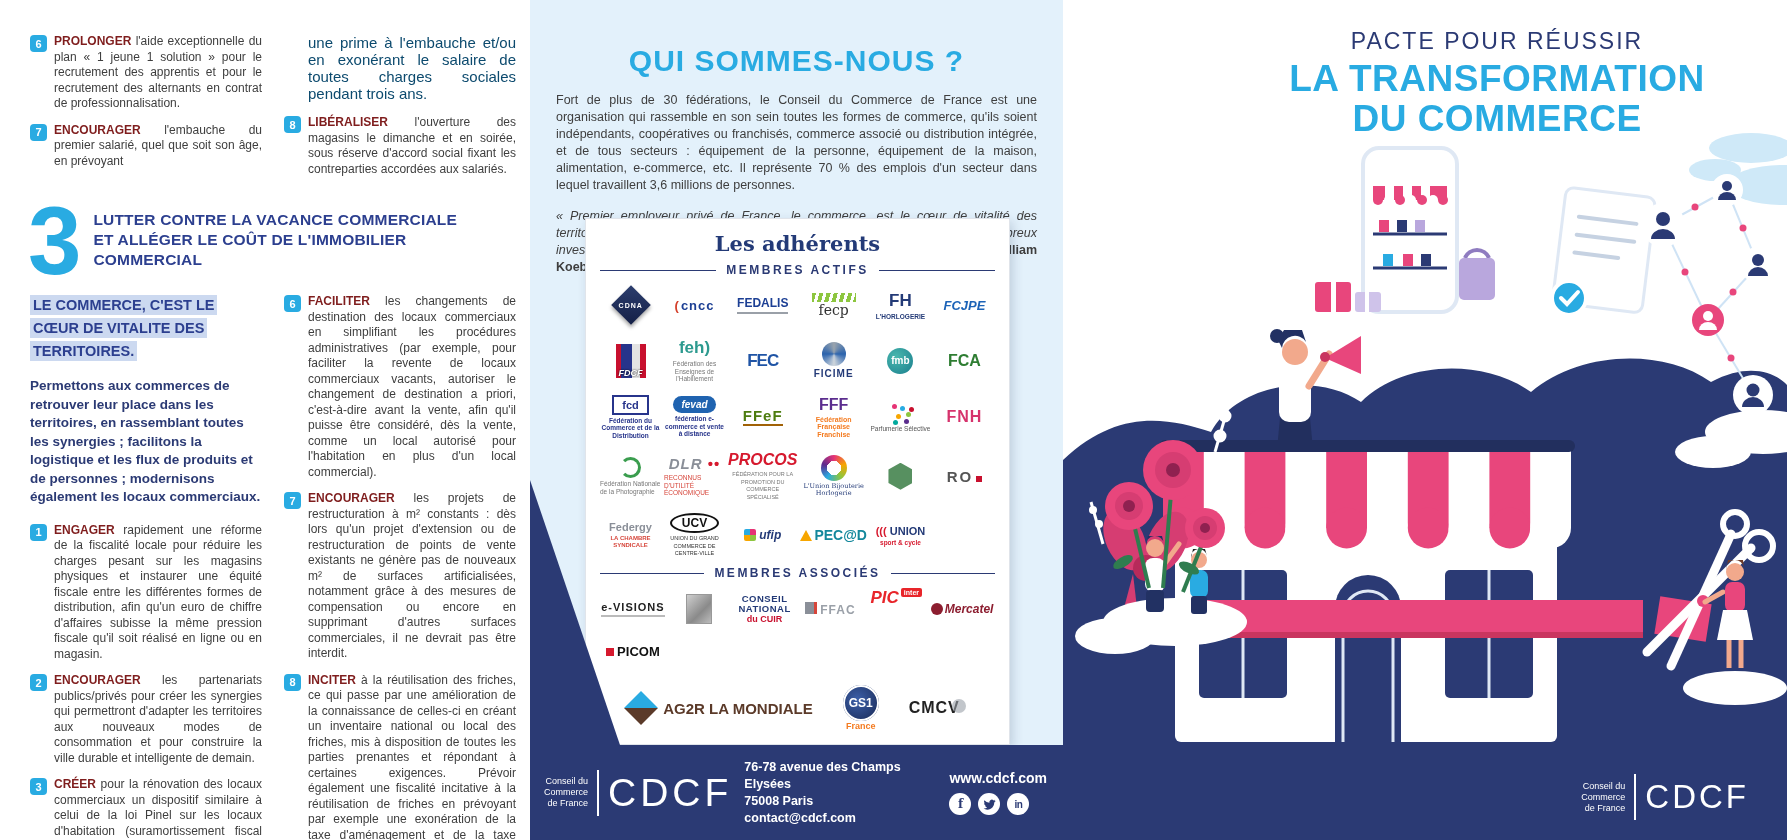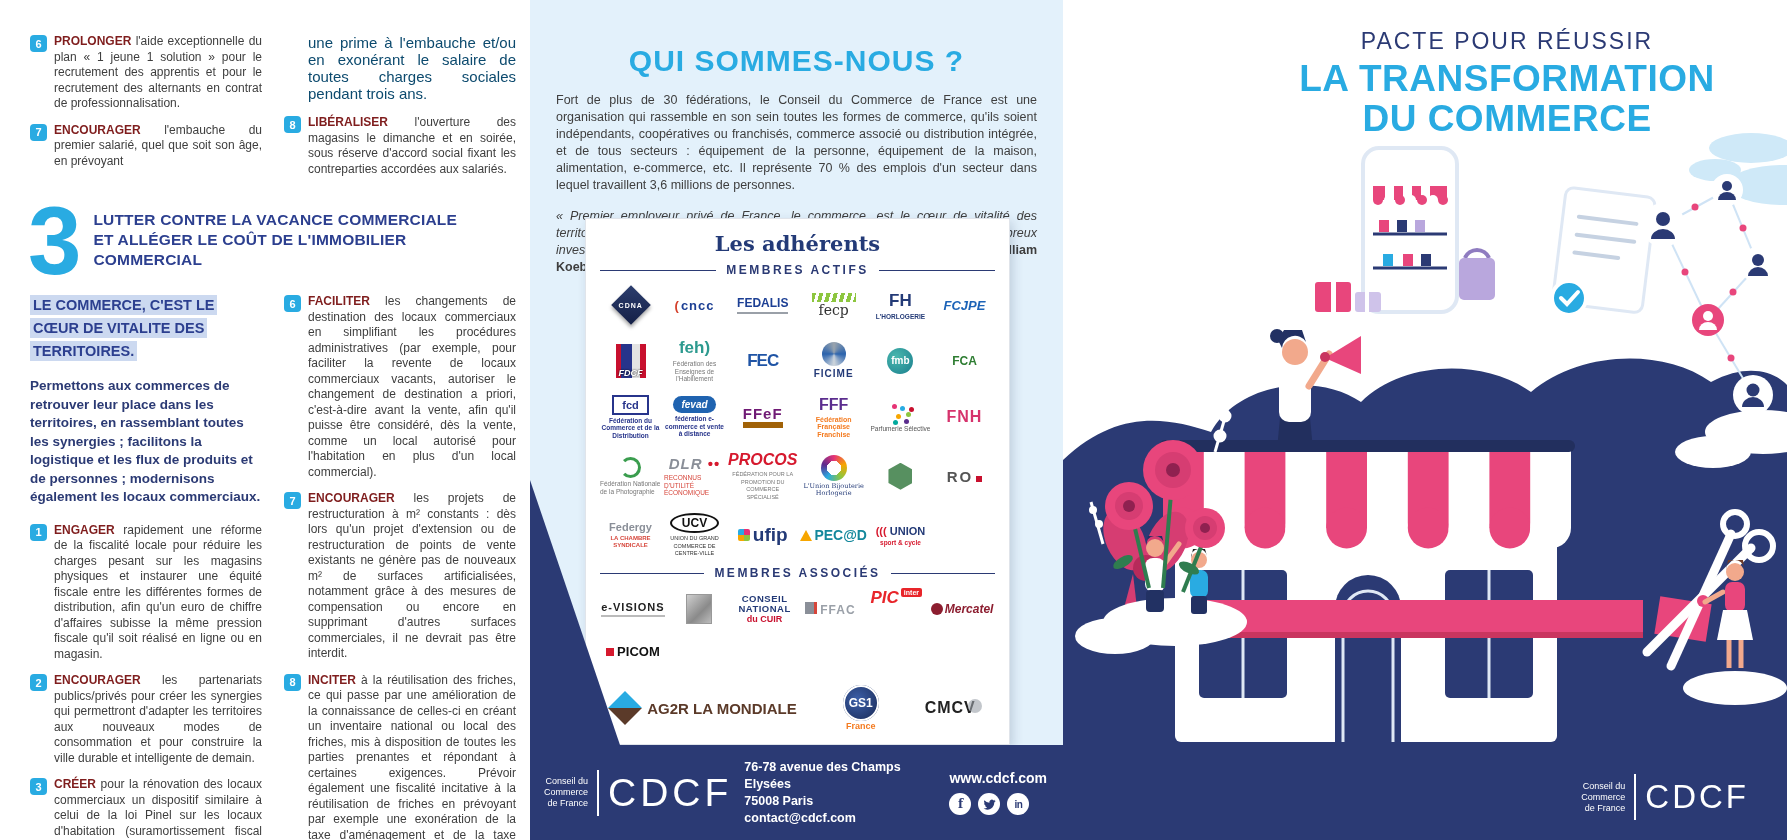--- a/index.html
+++ b/index.html
@@ -35,21 +35,21 @@
            border:1px solid #e0e4ea;box-shadow:3px 4px 10px rgba(30,50,90,.18);box-sizing:border-box;
            padding:12px 14px 10px;display:flex;flex-direction:column;}
   .serif-title{font-family:"DejaVu Serif",serif;font-weight:700;color:#233a77;font-size:21px;text-align:center;}
   .serif-title.small{margin-top:4px;}
   .divider{display:flex;align-items:center;gap:10px;color:#2b3a74;font-size:12px;letter-spacing:2.5px;
            font-weight:700;margin:7px 0 6px;}
   .divider::before,.divider::after{content:"";flex:1;height:1px;background:#2b3a74;}
   .grid6{display:grid;grid-template-columns:repeat(6,1fr);row-gap:9px;column-gap:3px;
          align-items:center;justify-items:center;flex:1;}
   .assoc-row{display:grid;grid-template-columns:repeat(6,1fr);align-items:center;justify-items:center;margin:2px 0 4px;}
-  .partners-row{display:flex;justify-content:center;align-items:center;gap:46px;margin-top:6px;min-height:52px;}
+  .partners-row{display:flex;justify-content:center;align-items:center;gap:30px;margin-top:6px;min-height:52px;}
   .cell{display:flex;flex-direction:column;align-items:center;justify-content:center;text-align:center;min-height:42px;}
   .cap{font-size:6.5px;color:#777;line-height:7.5px;margin-top:2px;max-width:62px;}
 
   
   .dmd{width:28px;height:28px;background:linear-gradient(135deg,#2c3e6e,#141f46);transform:rotate(45deg);
        display:flex;align-items:center;justify-content:center;box-shadow:2px 2px 4px rgba(0,0,0,.35);}
   .dmd b{transform:rotate(-45deg);color:#fff;font-size:7px;letter-spacing:1px;}
   .l-cncc b{color:#1c3f94;font-size:13px;font-weight:800;letter-spacing:1px;}
   .l-cncc b::before{content:"(";color:#d43f2a;margin-right:1px;}
   .l-fedalis b{color:#1c3f94;font-weight:800;font-size:12px;}
@@ -63,26 +63,26 @@
         display:flex;align-items:flex-end;justify-content:center;}
   .l-fdcf .fbox b{color:#fff;font-size:9px;font-style:italic;text-shadow:0 0 2px #000;}
   .l-feh b{color:#2d9a8f;font-size:17px;font-weight:700;}
   .l-feh b::after{content:")";color:#2d9a8f;}
   .l-fec b{font-size:17px;font-weight:800;color:#1f54a5;letter-spacing:-1px;}
   .l-ficime .swirl2{width:24px;height:24px;border-radius:50%;
         background:conic-gradient(#9aa4ad,#2b63ad,#cfd6dc,#2b63ad,#9aa4ad);}
   .l-ficime b{color:#233a77;font-size:10px;font-weight:800;letter-spacing:1px;margin-top:2px;}
   .l-fmb .circ{width:26px;height:26px;border-radius:50%;background:radial-gradient(circle at 35% 35%,#49b8ae,#1b7f8e);
         color:#fff;display:flex;align-items:center;justify-content:center;font-weight:800;font-size:10px;}
-  .l-fca b{font-size:12px;font-weight:800;color:#2e7d32;}
+  .l-fca b{font-size:16px;font-weight:800;color:#2e7d32;}
   .l-fcd .nbox{border:2px solid #27348b;padding:2px 8px;color:#27348b;font-weight:800;font-size:11px;background:#fff;}
   .l-fcd .cap{color:#27348b;font-weight:700;}
   .l-fevad .bbox{background:#1f63b0;color:#fff;padding:3px 8px;border-radius:9px;font-size:10px;font-weight:700;font-style:italic;}
   .l-fevad .cap{color:#27348b;font-weight:700;}
-  .l-ffef b{font-size:15px;font-weight:800;color:#701a75;letter-spacing:1px;border-bottom:6px solid #a16207;}
+  .l-ffef b{font-size:15px;font-weight:800;color:#4d7c0f;letter-spacing:1px;border-bottom:2px solid #a16207;}
   .l-fff b{font-size:16px;font-weight:800;color:#5b2d8e;}
   .l-fff .cap{color:#f47b20;font-weight:700;font-size:7px;}
   .l-parf .dot{width:5px;height:5px;border-radius:50%;background:#e63375;margin:2px 14px 14px 2px;
         box-shadow:8px 2px 0 #29abe2,14px 8px 0 #8dc63f,4px 10px 0 #f7a600,12px 15px 0 #5b2d8e,
                    1px 16px 0 #00a99d,17px 3px 0 #c8102e;}
   .l-parf .cap{color:#555;}
   .l-fnh b{font-size:16px;font-weight:800;color:#d6336c;letter-spacing:1px;}
   .l-photo .recy{width:15px;height:15px;border:3px solid #3a9d4e;border-left-color:transparent;border-radius:50%;}
   .l-photo .cap{text-align:left;}
   .l-dlr b{font-weight:800;font-style:italic;color:#8a8f98;font-size:15px;letter-spacing:1px;}
@@ -98,21 +98,21 @@
         clip-path:polygon(50% 0,100% 25%,100% 75%,50% 100%,0 75%,0 25%);}
   .l-ro b{font-size:15px;font-weight:800;color:#555;letter-spacing:2px;}
   .l-ro b::after{content:"";display:inline-block;width:6px;height:6px;background:#c8102e;margin-left:3px;}
   .l-federgy b{color:#8a8f98;font-weight:700;font-size:11px;}
   .l-federgy .cap{color:#d6453a;font-weight:700;font-size:6px;}
   .l-ucv .oval{border:2px solid #111;border-radius:50%;padding:1px 10px;font-weight:800;font-size:12px;color:#111;}
   .l-ucv .cap{font-size:5.5px;color:#333;}
   .l-ufip{flex-direction:row;gap:3px;}
   .l-ufip .pin{width:12px;height:12px;border-radius:2px;
         background:conic-gradient(#e63375 0 25%,#8dc63f 0 50%,#f7a600 0 75%,#29abe2 0);}
-  .l-ufip b{color:#233a77;font-size:19px;font-weight:800;}
+  .l-ufip b{color:#233a77;font-size:12px;font-weight:800;font-style:italic;}
   .l-pecad{flex-direction:row;gap:2px;}
   .l-pecad .tri{width:0;height:0;border-left:6px solid transparent;border-right:6px solid transparent;
         border-bottom:11px solid #f7a600;}
   .l-pecad b{color:#14889c;font-size:14px;font-weight:800;}
   .l-usc b{color:#233a77;font-size:11px;font-weight:800;}
   .l-usc b::before{content:"((( ";color:#d6192e;font-weight:800;}
   .l-usc .cap{color:#d6192e;font-weight:700;}
   .l-evisions b{font-weight:800;color:#222;font-size:11px;letter-spacing:1px;}
   .l-evisions b::after{content:"";display:block;height:2px;background:#bbb;margin-top:2px;}
   .l-etch .etch{width:24px;height:28px;background:linear-gradient(135deg,#cfcfcf,#8a8a8a 60%,#bdbdbd);border:1px solid #999;}
@@ -154,21 +154,21 @@
   .web{font-size:14px;font-weight:800;}
   .socials{display:flex;gap:7px;margin-top:7px;}
   .soc{width:22px;height:22px;border-radius:50%;background:#fff;color:#2b3a74;display:flex;
        align-items:center;justify-content:center;font-weight:800;font-size:12px;}
   .ic-f::before{content:"f";font-family:"DejaVu Serif",serif;}
   .ic-in::before{content:"in";font-size:10px;letter-spacing:-.5px;}
 
   
   .panel-right{position:absolute;left:1063px;top:0;width:724px;height:840px;background:#fff;}
   .illu{position:absolute;inset:0;}
-  .rp-title{position:absolute;left:184px;top:28px;width:520px;text-align:center;z-index:3;}
+  .rp-title{position:absolute;left:174px;top:28px;width:520px;text-align:center;z-index:3;}
   .rp-t1{color:#2b3a74;font-size:23px;letter-spacing:2px;font-weight:500;margin-bottom:4px;}
   .rp-t2{color:#29abe2;font-size:37px;font-weight:800;line-height:40px;letter-spacing:.5px;}
   .rp-logo{position:absolute;right:38px;bottom:20px;display:flex;align-items:center;z-index:3;color:#fff;}
   .rp-logo .org{font-size:9px;}
   .rp-logo .cdcf{font-size:33px;letter-spacing:3px;}
 </style>
 </head>
 <body>
 
 <div class="page">

